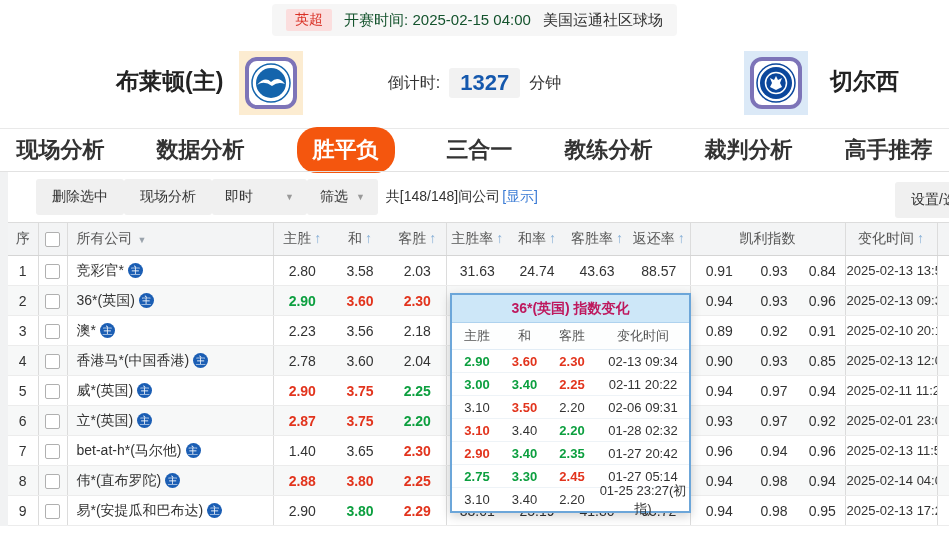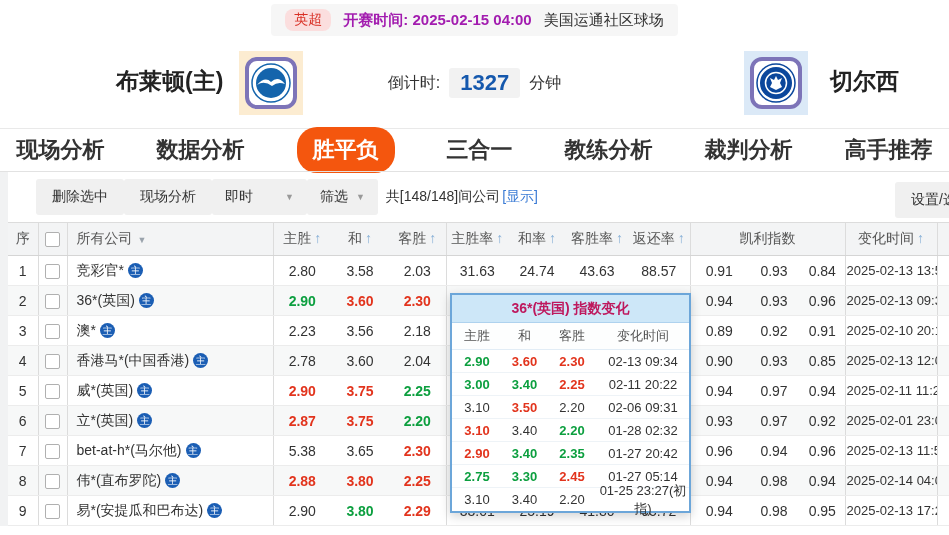--- a/index.html
+++ b/index.html
@@ -9,22 +9,22 @@
   *{box-sizing:border-box}
   html,body{margin:0;padding:0}
   body{
     width:949px;height:535px;overflow:hidden;position:relative;
     background:#fff;color:#333;
     font-family:"Liberation Sans","DejaVu Sans",sans-serif;
   }
   
   .top-info{height:40px;display:flex;justify-content:center;align-items:center}
   .info-box{background:#f6f6f6;border-radius:4px;padding:5px 14px;display:flex;align-items:center;gap:12px;font-size:15px}
-  .league-badge{background:#fbdede;color:var(--league);padding:2px 9px;font-size:14px;border-radius:8px;cursor:pointer}
-  .kickoff{font-weight:bold;color:#a21caf}
+  .league-badge{background:#fbdede;color:var(--league);padding:2px 9px;font-size:14px;border-radius:2px;cursor:pointer}
+  .kickoff{font-weight:normal;color:#14532d}
   .venue{color:#333}
   
   .team-row{position:relative;height:88px}
   .team-name{position:absolute;top:26px;font-size:23px;font-weight:bold;color:#222}
   .team-name.home{left:116px}
   .team-name.away{left:830px}
   .logo-box{position:absolute;top:11px;width:64px;height:64px;display:flex;align-items:center;justify-content:center}
   .logo-box.home{left:239px;background:#fcecd1}
   .logo-box.away{left:744px;background:#dbe9f7}
   .logo-frame{width:52px;height:52px;border:4px solid #7d74b8;border-radius:12px;background:#fff;display:flex;align-items:center;justify-content:center}
@@ -273,21 +273,21 @@
           <td>0.93</td>
           <td>0.97</td>
           <td class="bR">0.92</td>
           <td class="time bR">2025-02-01 23:04</td>
           <td></td>
         </tr>
         <tr>
           <td class="bR">7</td>
           <td class="bR"><span class="chk"></span></td>
           <td class="company bR"><span>bet-at-h*(马尔他)</span><span class="badge">主</span></td>
-          <td>5.38</td>
+          <td>1.40</td>
           <td>3.65</td>
           <td class="r bR">2.30</td>
           <td></td>
           <td></td>
           <td></td>
           <td class="bR"></td>
           <td>0.96</td>
           <td>0.94</td>
           <td class="bR">0.96</td>
           <td class="time bR">2025-02-13 11:53</td>

